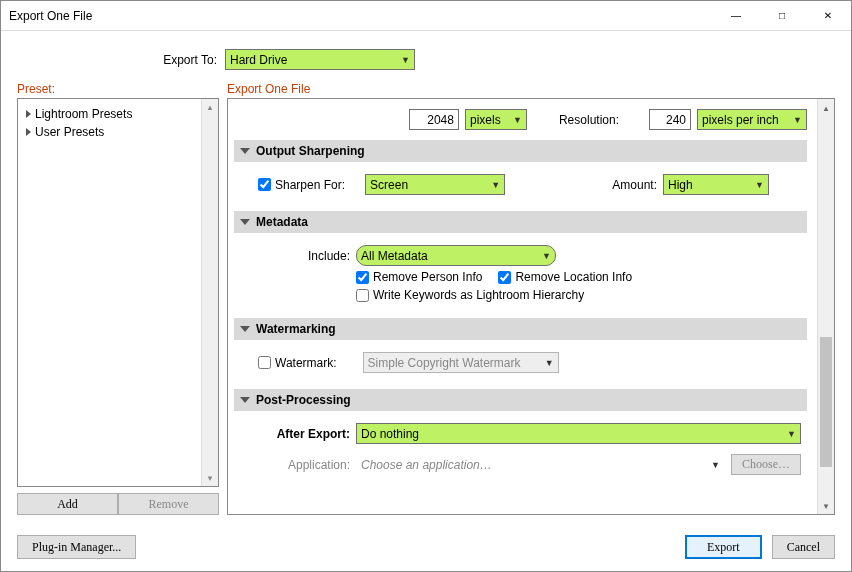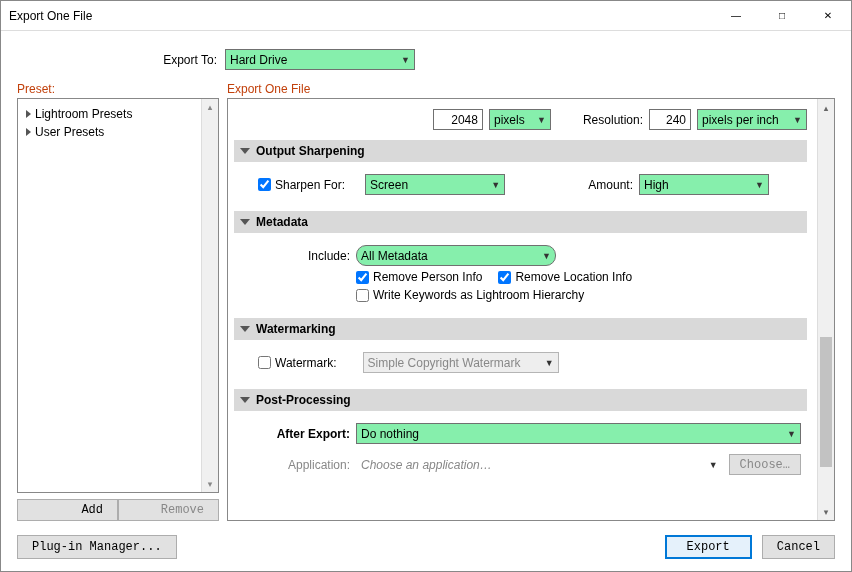--- a/index.html
+++ b/index.html
@@ -129,54 +129,54 @@
     border-top:6px solid #555;
   }
   .section-body { padding: 2px 8px 10px 8px; }
 
   .form-row { display:flex; align-items:center; gap:6px; margin:4px 0; }
   .form-row .rlabel { text-align:right; }
 
   select, .combo {
     height: 21px;
     border: 1px solid #707070;
-    background: #86efac;
+    background: #bef264;
     padding: 0 4px;
     font-family: inherit;
     font-size: 12px;
     display:flex; align-items:center; justify-content:space-between;
   }
   .combo .cv { flex:1; overflow:hidden; white-space:nowrap; }
   .combo .ca { font-size:9px; color:#333; margin-left:6px; }
   .combo.disabled { color:#888; border-color:#b5b5b5; background:#eee; }
   .combo.flat { background:#fff; border:1px solid transparent; }
 
   input[type=text] {
     height: 21px;
     border: 1px solid #707070;
     font-family: inherit; font-size: 12px;
     padding: 0 4px;
     text-align: right;
+    margin-left: 24px;
   }
 
   label.cb { display:flex; align-items:center; gap:4px; }
   input[type=checkbox] { width:13px; height:13px; margin:0; }
 
   .bottom-row {
     display:flex; align-items:center; justify-content:space-between;
-    margin-top: 14px;
+    margin-top: 20px;
   }
   .bottom-row .right { display:flex; gap:10px; }
   button {
-    font-family: Liberation Mono, monospace; font-size: 12px;
+    font-family: Liberation Serif, serif; font-size: 12px;
     height: 24px;
     background: #e1e1e1;
     border: 1px solid #adadad;
     padding: 0 14px;
-    text-align: right;
   }
   button.primary { border: 2px solid #0078d7; background:#e5f1fb; padding:0 20px; }
   button:disabled { color:#888; }
   .smallbtn { height:21px; padding:0 10px; }
 </style>
 </head>
 <body>
 
 <div class="titlebar">
   <span class="title">Export One File</span>
@@ -252,21 +252,21 @@
                 <input type="checkbox" checked="" style="">
                 <span>Sharpen For:</span>
               </label>
               <span style="width:8px;"></span>
               <div class="combo" style="width:140px;">
                 <span class="cv">Screen</span>
                 <span class="ca">▼</span>
               </div>
               <span style="flex:1;"></span>
               <span>Amount:</span>
-              <div class="combo" style="width:130px;">
+              <div class="combo" style="width:106px;">
                 <span class="cv">High</span>
                 <span class="ca">▼</span>
               </div>
               <span style="width:26px;"></span>
             </div>
           </div>
 
           <div class="section-head">
             <span class="tri-d"></span>
             <span>Metadata</span>

